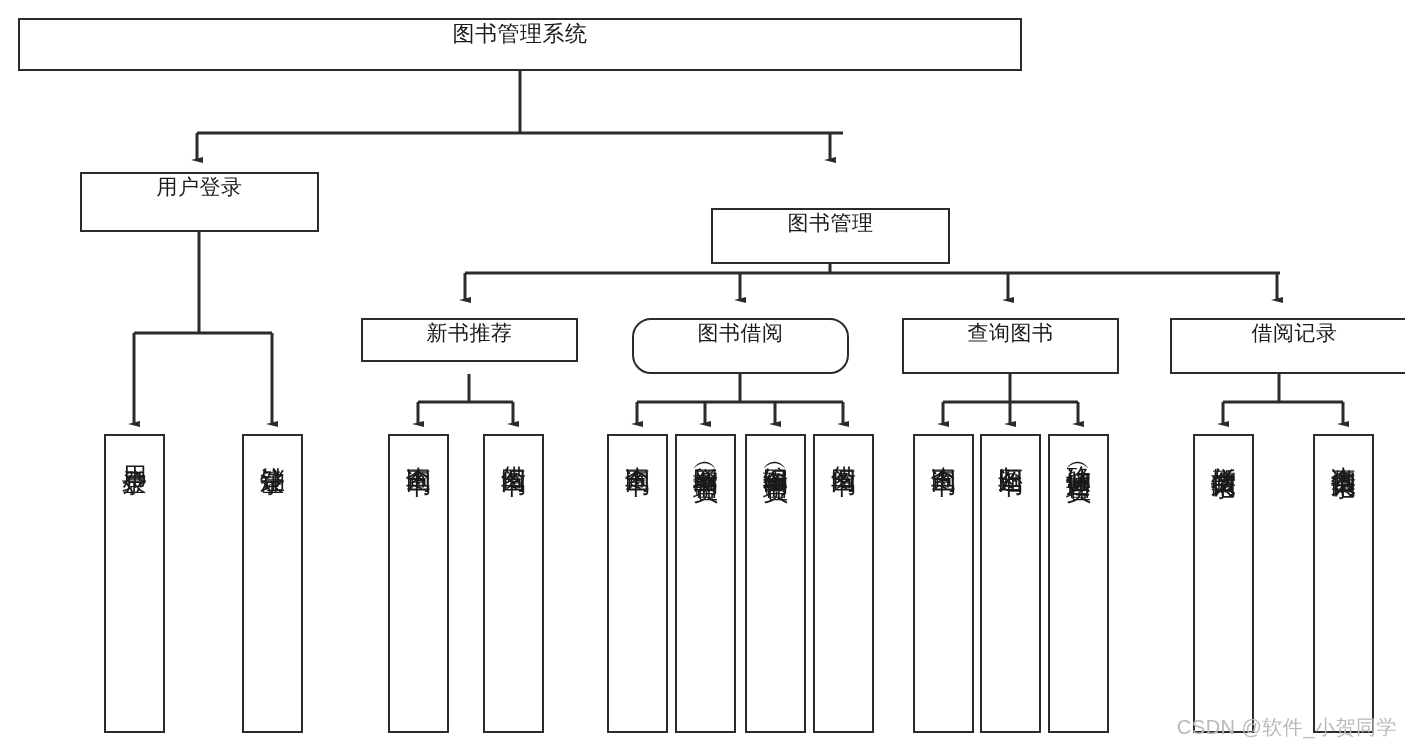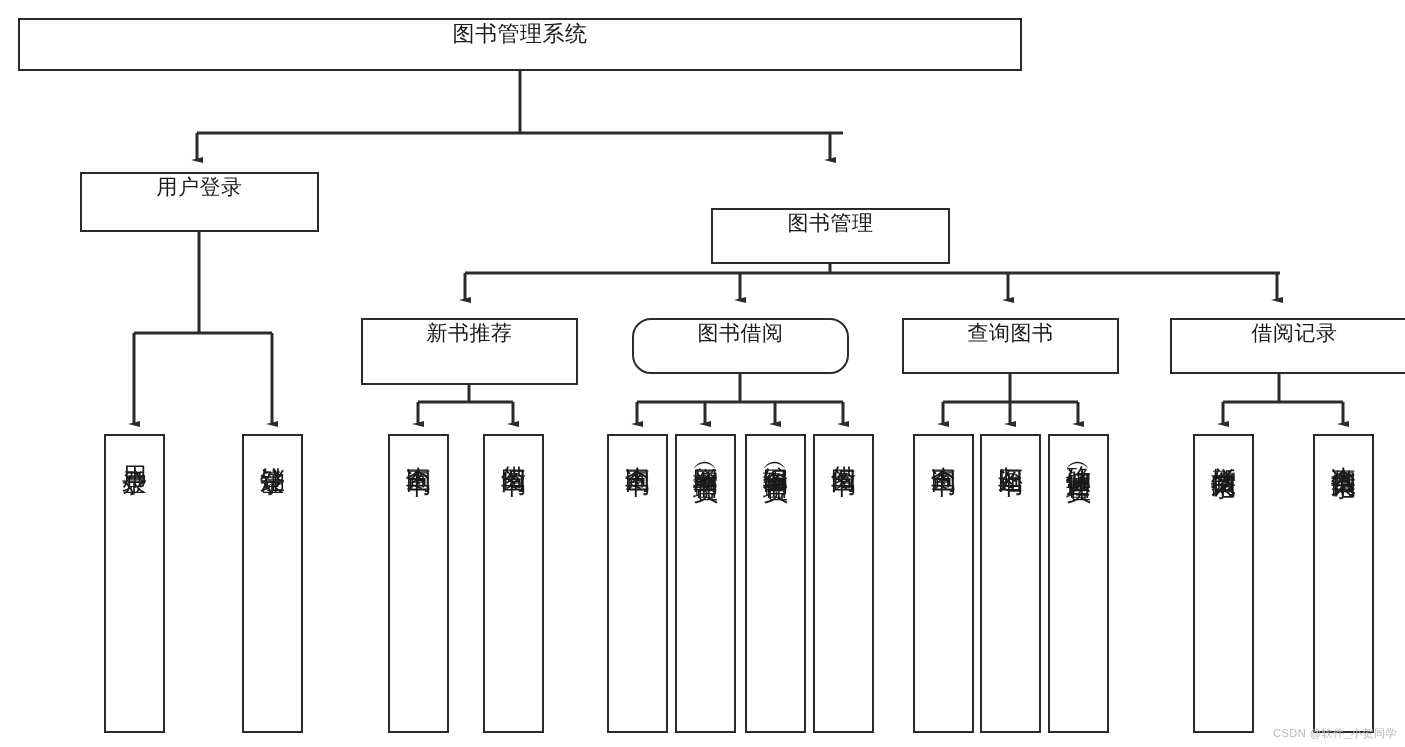--- a/index.html
+++ b/index.html
@@ -60,21 +60,21 @@
     text-orientation: upright;
     font-size: 25px;
     line-height: 1.0;
     letter-spacing: 2px;
     white-space: nowrap;
   }
   .watermark {
     position: absolute;
     right: 8px;
     bottom: 6px;
-    font-size: 11px;
+    font-size: 20px;
     color: #b9b9b9;
     white-space: nowrap;
     z-index: 5;
     letter-spacing: 0.5px;
     text-align: right;
   }
 </style>
 </head>
 <body>
 
@@ -134,21 +134,21 @@
     <span class="label">图书管理系统</span>
   </div>
 
   <div class="node h" style="left:80px; top:172px; width:239px; height:60px;">
     <span class="label">用户登录</span>
   </div>
   <div class="node h" style="left:711px; top:172px; width:239px; height:56px;margin-top:36px;">
     <span class="label">图书管理</span>
   </div>
 
-  <div class="node h" style="left:361px; top:318px; width:217px; height:67px;">
+  <div class="node h" style="left:361px; top:318px; width:217px; height:44px;">
     <span class="label">新书推荐</span>
   </div>
   <div class="node h" style="left:632px; top:318px; width:217px; height:56px;border-radius:19px;">
     <span class="label">图书借阅</span>
   </div>
   <div class="node h" style="left:902px; top:318px; width:217px; height:56px;">
     <span class="label">查询图书</span>
   </div>
   <div class="node h" style="left:1170px; top:318px; width:249px; height:56px;">
     <span class="label">借阅记录</span>

